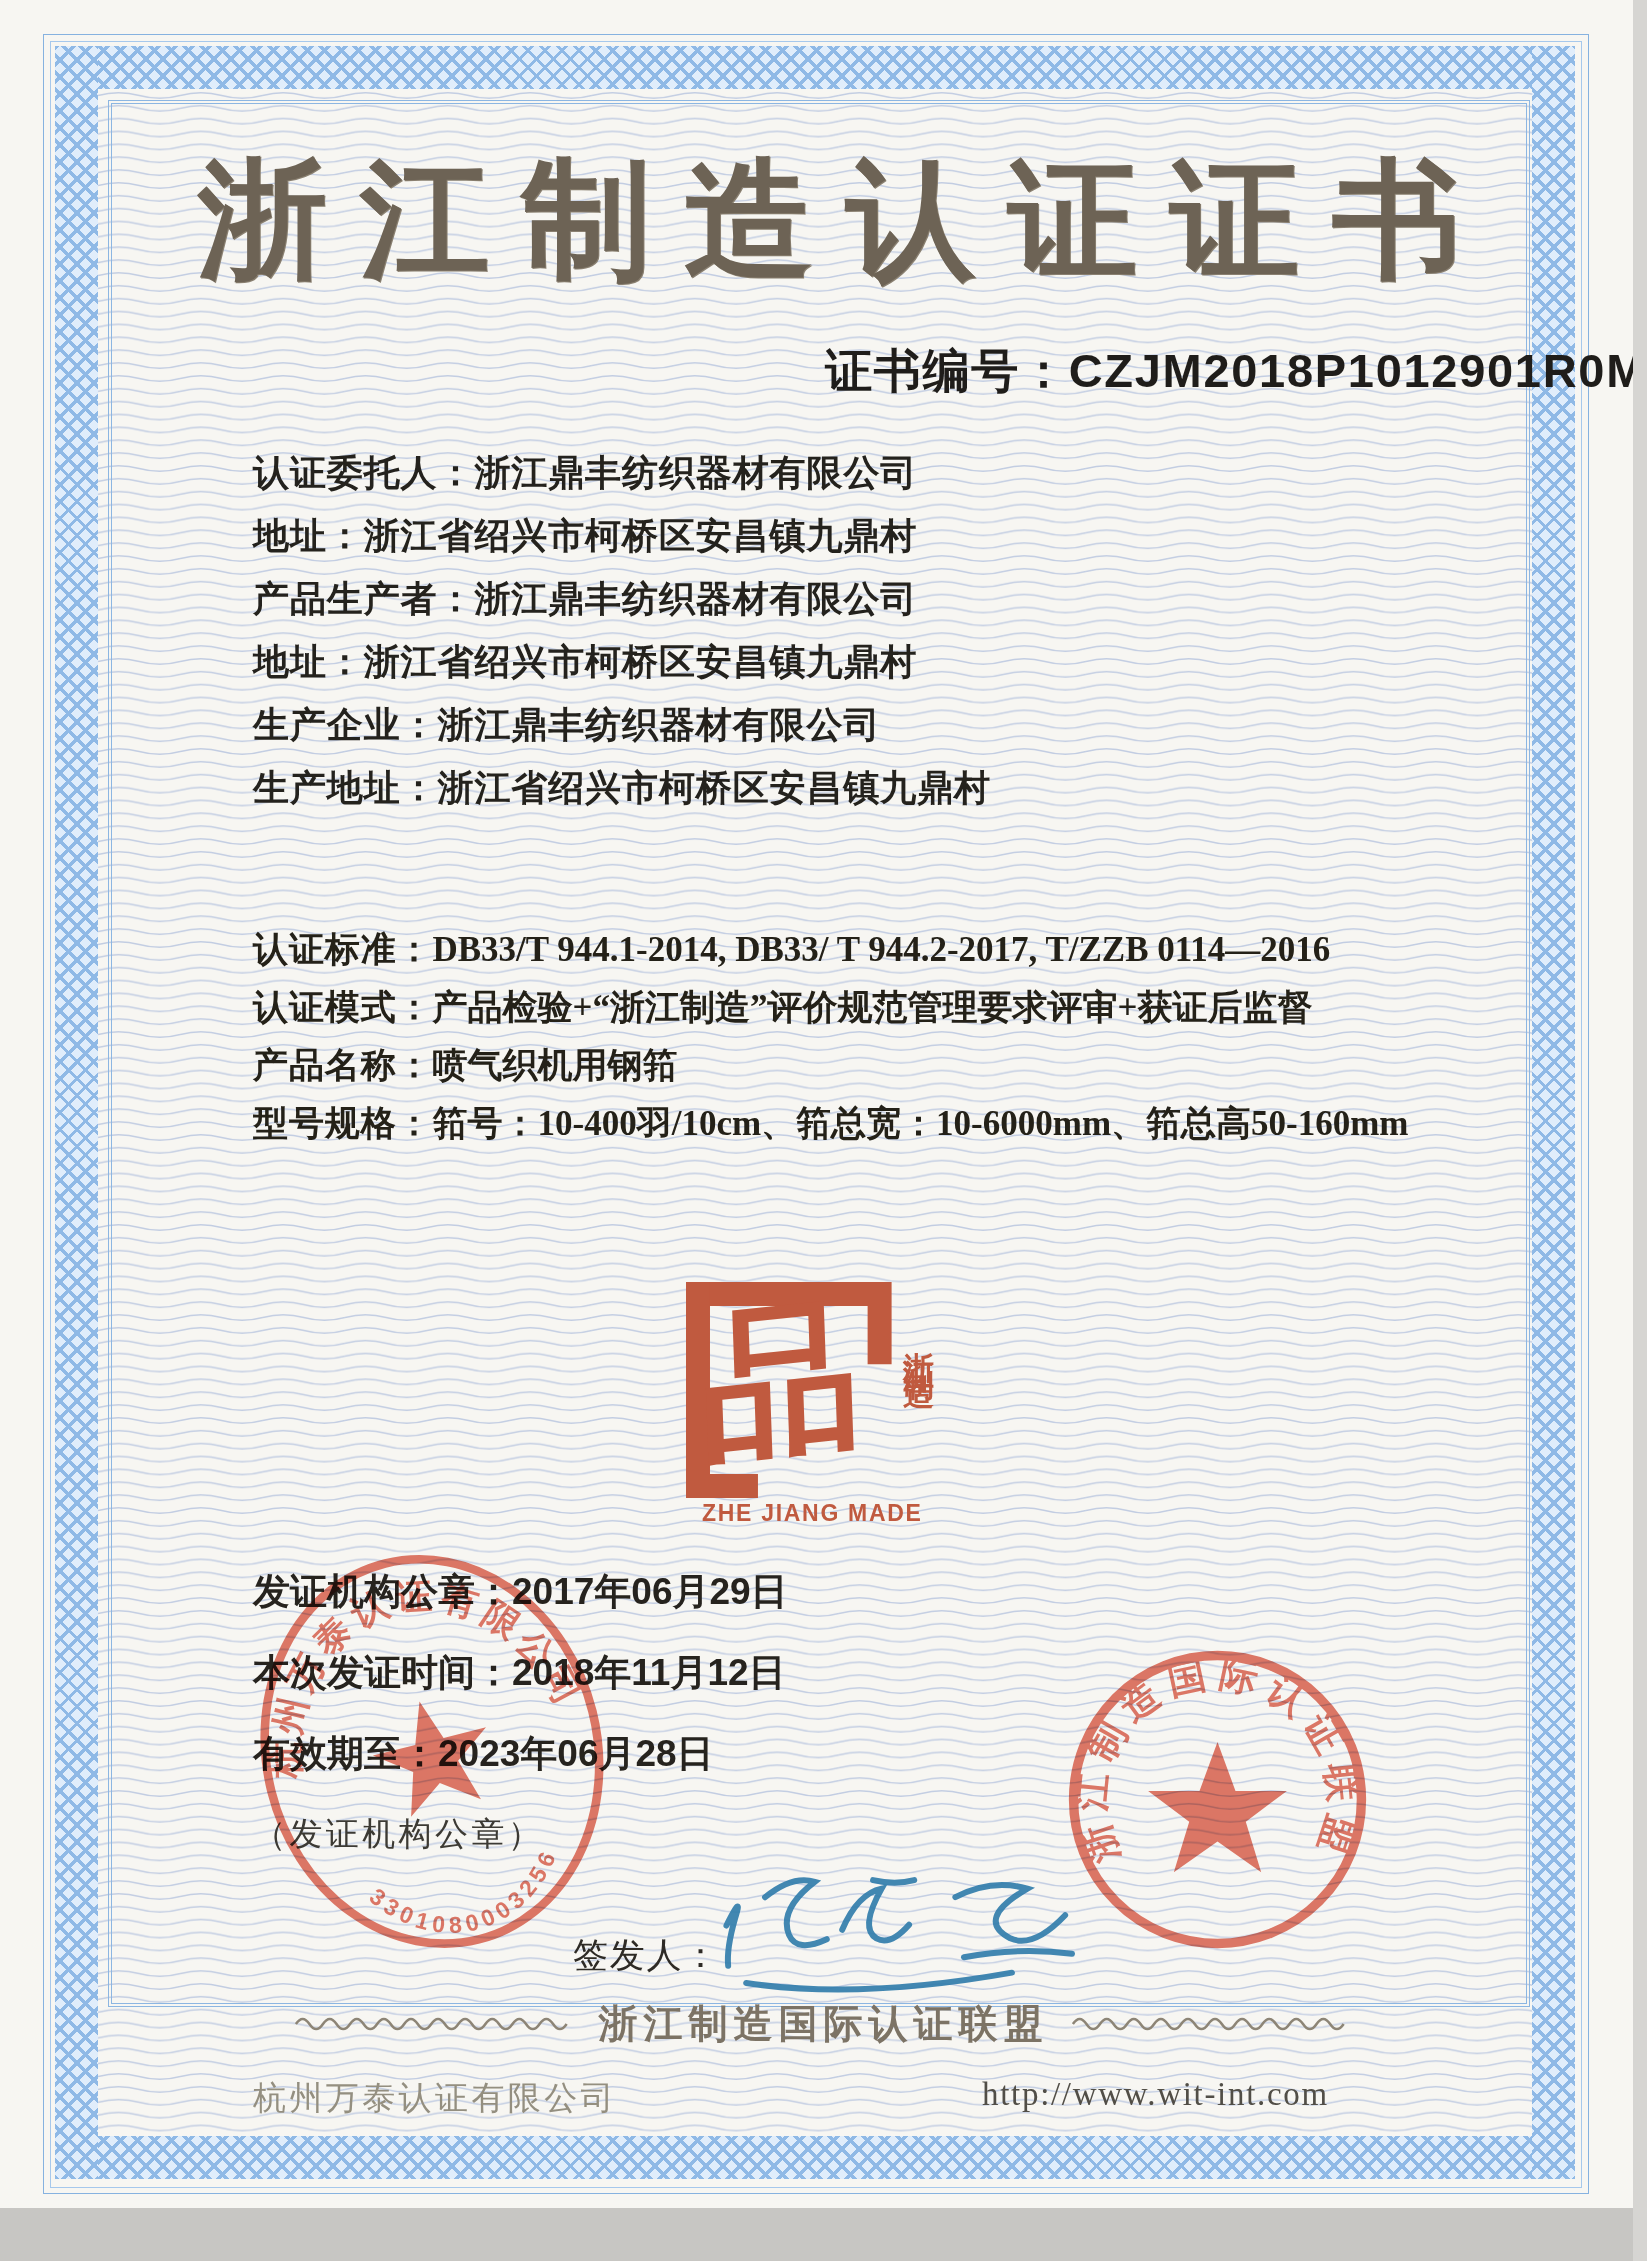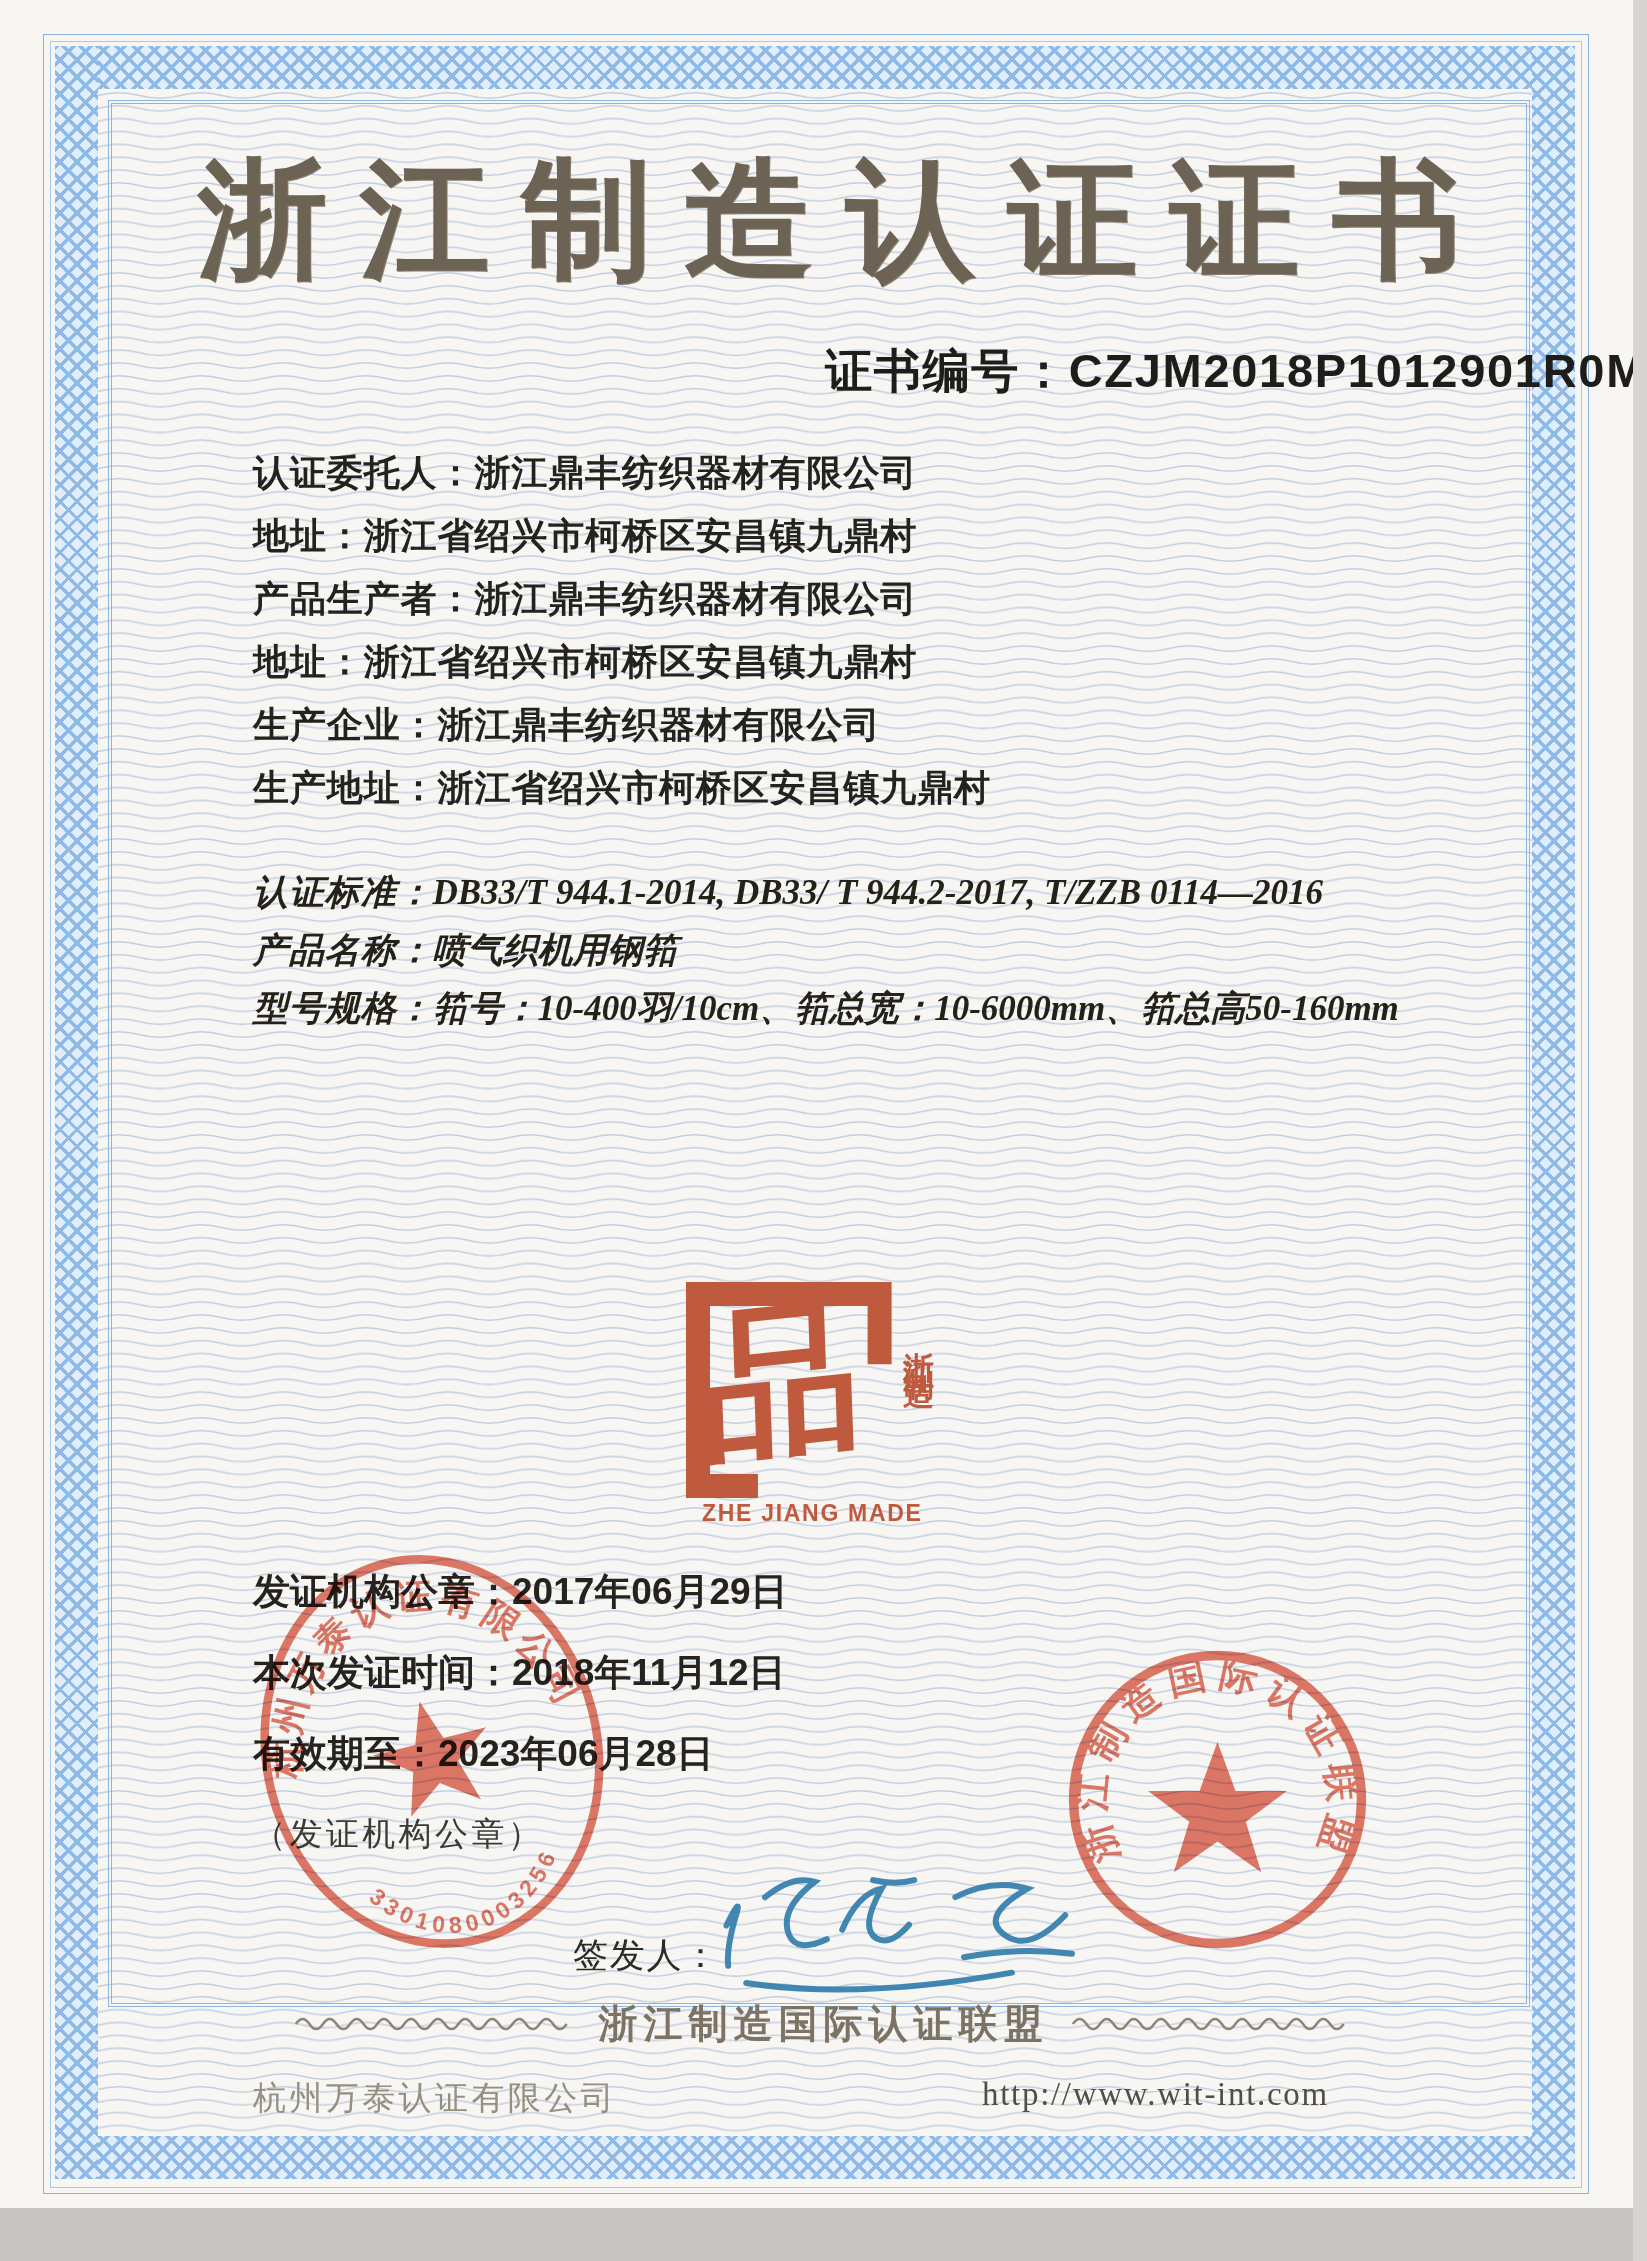--- a/index.html
+++ b/index.html
@@ -23,21 +23,21 @@
   .frame-inner{position:absolute;left:108px;top:100px;width:1414px;height:1899px;border:4.3px double #8cb6e2;}
   
   .title{position:absolute;left:0;top:150px;width:100%;text-align:center;
          font-family:"Liberation Serif","DejaVu Serif",serif;font-weight:bold;
          font-size:129px;line-height:142px;letter-spacing:33px;padding-left:45px;box-sizing:border-box;
          color:#6d6355;text-shadow:0.9px 0.9px 0 #8a8071;}
   .certno{position:absolute;left:0;top:341px;width:100%;text-align:right;
           font-size:47px;line-height:60px;font-weight:bold;color:#1f1d1a;letter-spacing:1.7px;}
   .info-block{position:absolute;left:253px;top:441px;}
   .info-line{font-size:36px;line-height:63px;font-weight:bold;color:#24221d;letter-spacing:0.9px;}
-  .spec-block{position:absolute;left:253px;top:863px;font-style:italic;}
+  .spec-block{position:absolute;left:253px;top:920px;}
   .spec-line{font-size:35px;line-height:57px;color:#242118;}
   .spec-line .lbl{font-weight:bold;letter-spacing:0.9px;}
   .spec-line .val{font-family:"Liberation Serif","DejaVu Serif",serif;font-weight:bold;}
   .statement{position:absolute;left:210px;top:1134px;width:1280px;
              font-family:"Liberation Serif","DejaVu Serif",serif;
              font-size:35px;line-height:60px;color:#2a261e;text-align:justify;text-indent:2em;}
   
   .logo{position:absolute;left:686px;top:1282px;width:257px;height:257px;}
   .logo .mark{position:absolute;left:13.7px;top:13.7px;font-size:161px;line-height:172px;
               font-family:"Liberation Serif","DejaVu Serif",serif;font-weight:bold;
@@ -96,20 +96,21 @@
     <div class="info-line"><span>认证委托人：</span><span>浙江鼎丰纺织器材有限公司</span></div>
     <div class="info-line"><span>地址：</span><span>浙江省绍兴市柯桥区安昌镇九鼎村</span></div>
     <div class="info-line"><span>产品生产者：</span><span>浙江鼎丰纺织器材有限公司</span></div>
     <div class="info-line"><span>地址：</span><span>浙江省绍兴市柯桥区安昌镇九鼎村</span></div>
     <div class="info-line"><span>生产企业：</span><span>浙江鼎丰纺织器材有限公司</span></div>
     <div class="info-line"><span>生产地址：</span><span>浙江省绍兴市柯桥区安昌镇九鼎村</span></div>
   </div>
 
   <div class="spec-block">
     <div class="spec-line"><span class="lbl">认证标准：</span><span class="val">DB33/T 944.1-2014, DB33/ T 944.2-2017, T/ZZB 0114—2016</span></div>
+    <div class="spec-line"><span class="lbl">认证模式：</span><span class="val">产品检验+“浙江制造”评价规范管理要求评审+获证后监督</span></div>
     <div class="spec-line"><span class="lbl">产品名称：</span><span class="val">喷气织机用钢筘</span></div>
     <div class="spec-line"><span class="lbl">型号规格：</span><span class="val">筘号：10-400羽/10cm、筘总宽：10-6000mm、筘总高50-160mm</span></div>
   </div>
 
 
   <div class="logo">
     <svg width="257" height="257" viewBox="0 0 300 300">
       <path d="M0 0 H240 V96 H212 V28 H0 Z" fill="#c05a3f"></path>
       <path d="M0 0 H28 V224 H84 V252 H0 Z" fill="#c05a3f"></path>
     </svg>

